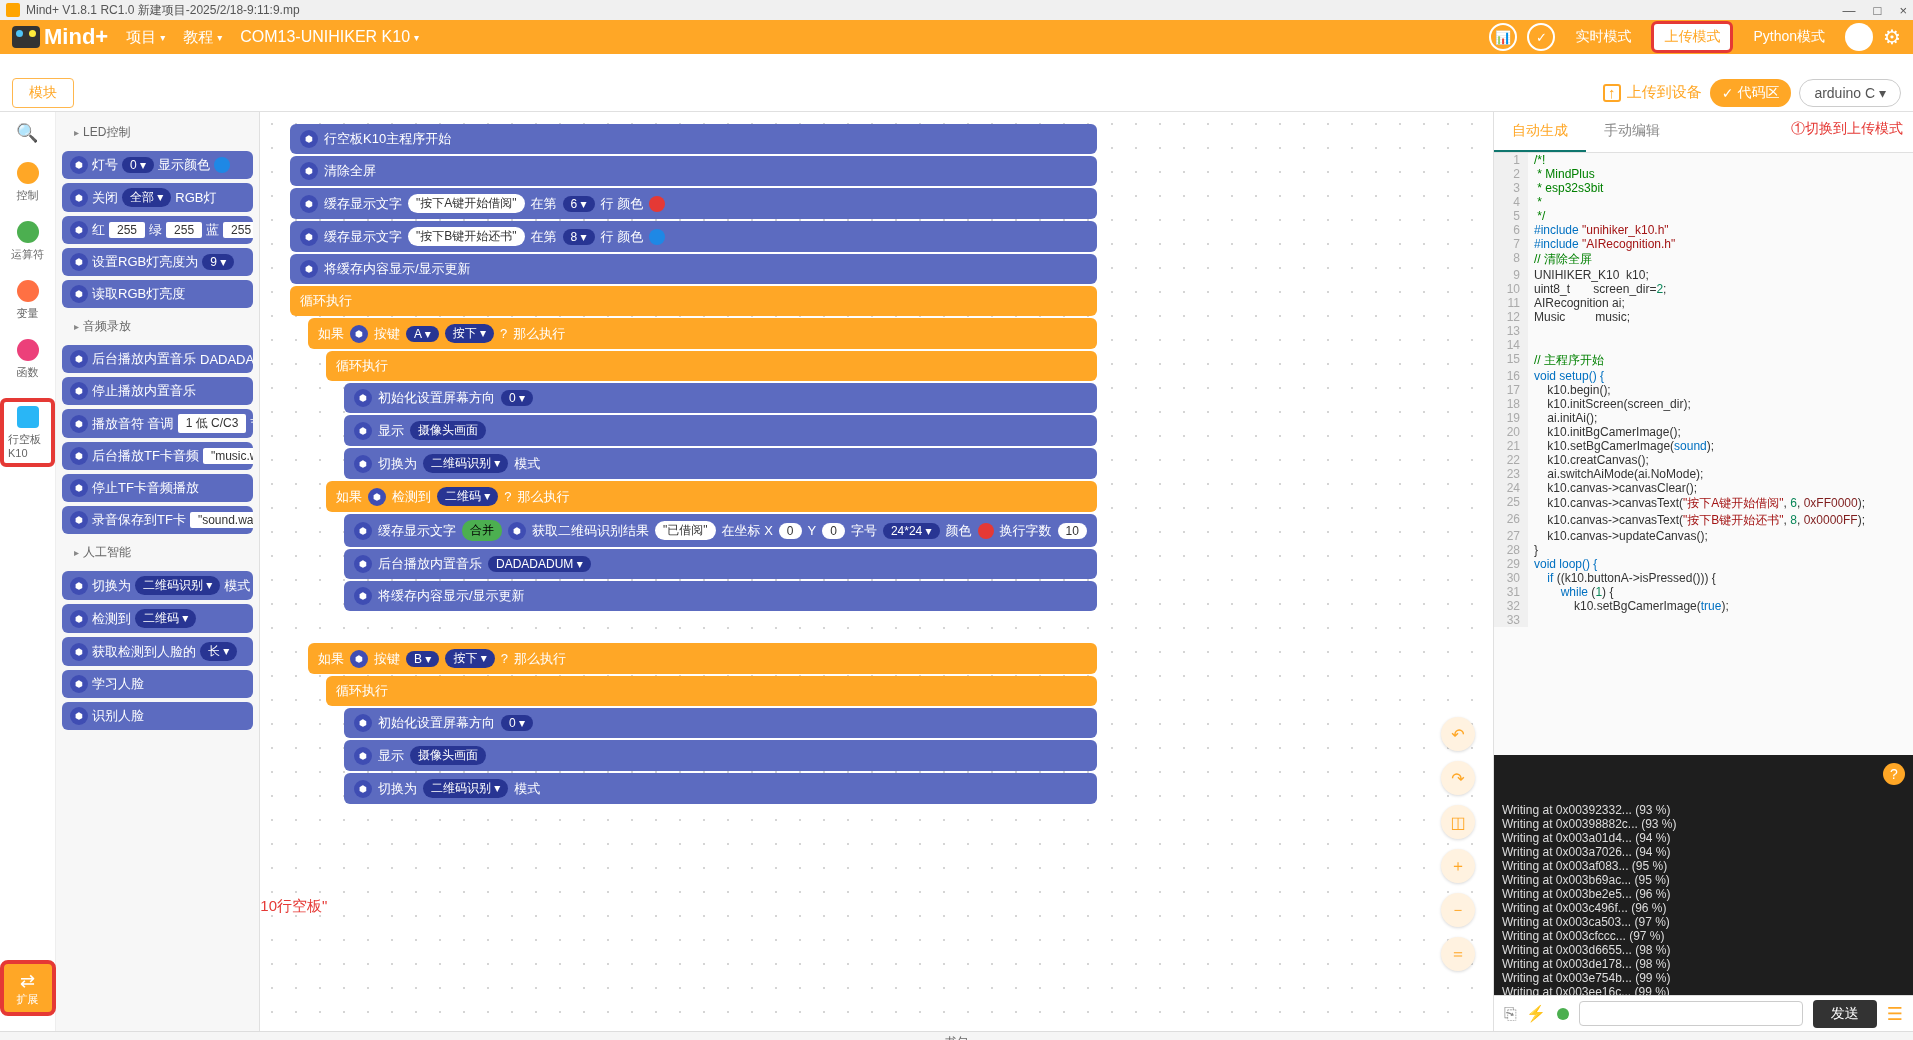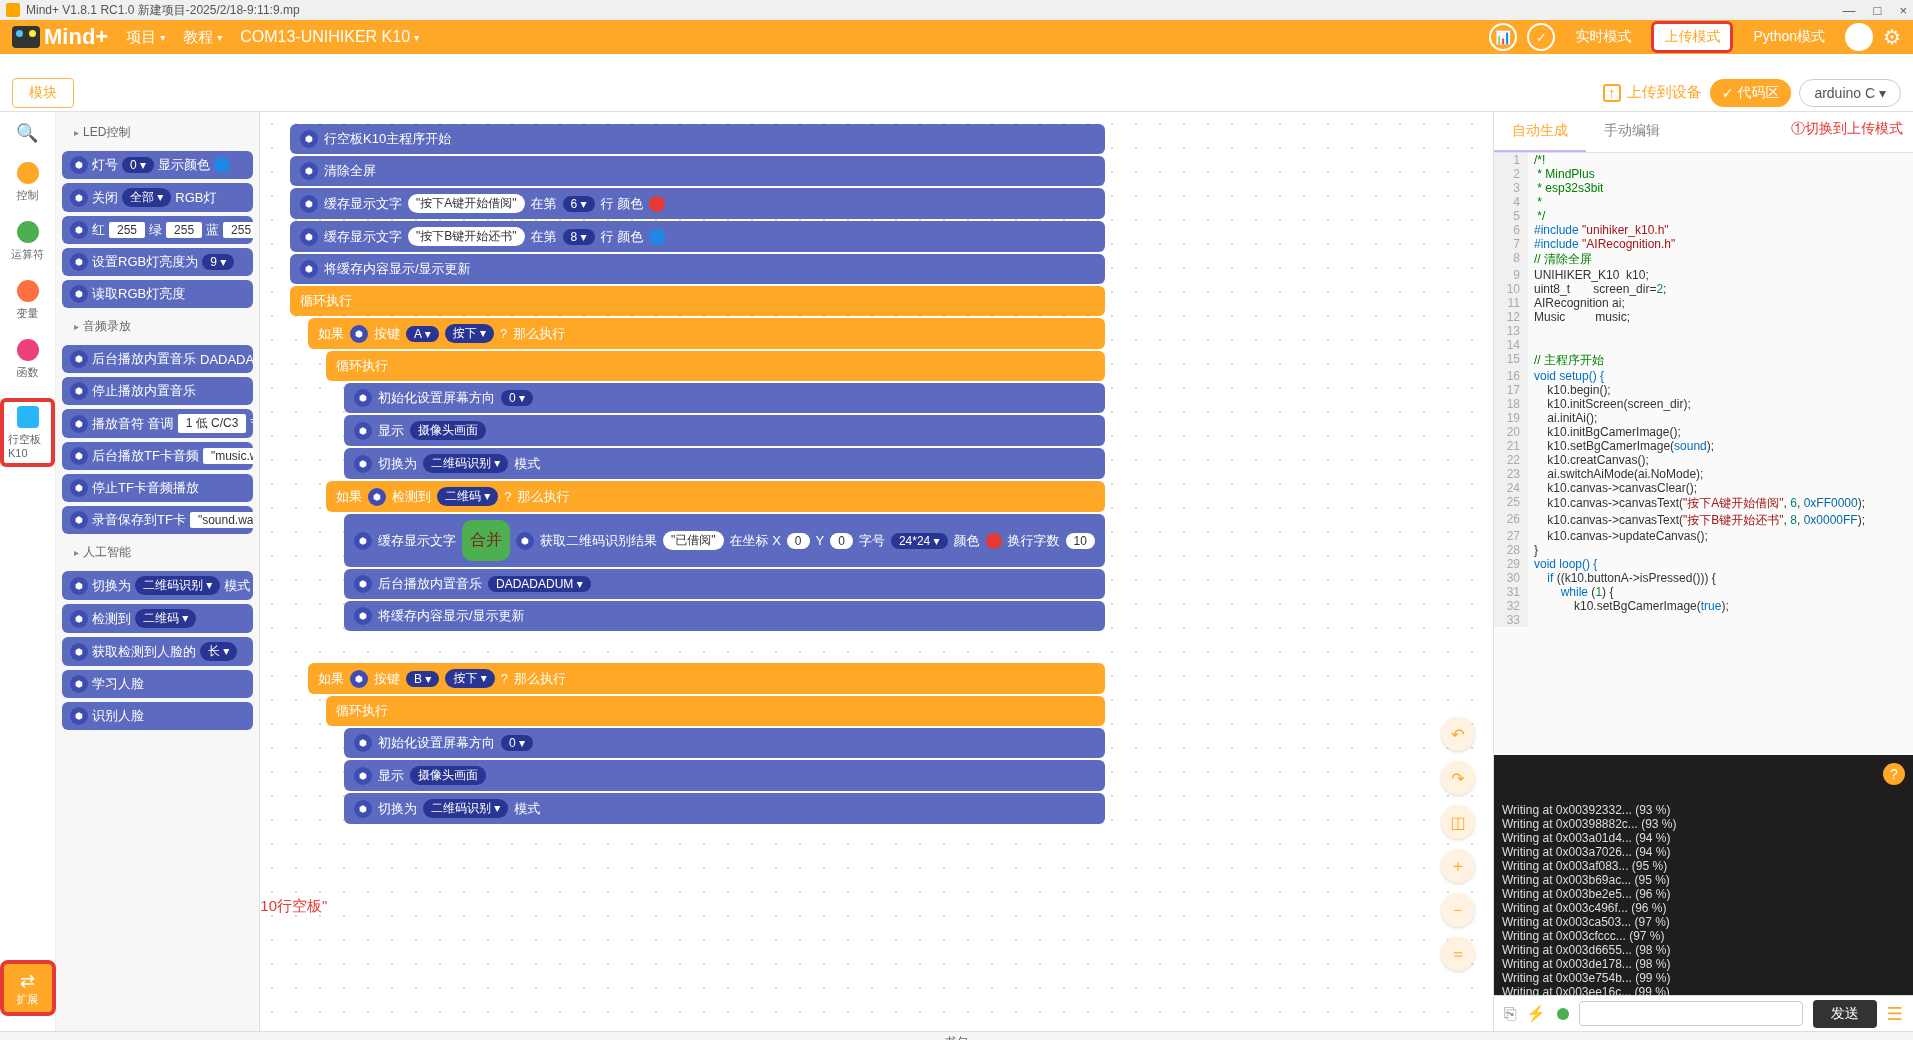--- a/index.html
+++ b/index.html
@@ -51,39 +51,39 @@
 .block .col-dot { width:16px; height:16px; border-radius:50%; display:inline-block;}
 
 .canvas { flex: 1; background: #fff; background-image: radial-gradient(#d5d5d5 1px, transparent 1px); background-size: 24px 24px; position: relative; overflow: hidden; }
 .canvas .script { position: absolute; left: 30px; top: 12px; }
 .cblock { border-radius: 6px; padding: 6px 10px; margin-bottom: 2px; color: #fff; font-size: 13px; display: flex; align-items: center; gap: 6px; white-space: nowrap; }
 .cblock.purple { background: #5c6bc0; }
 .cblock.orange { background: #ffa726; }
 .cblock .blk-icon { width:18px; height:18px; background:#3f4db3; border-radius:50%; display:inline-flex; align-items:center; justify-content:center; font-size:9px; flex-shrink:0;}
 .cblock .pill { background:#fff; color:#333; border-radius:10px; padding:1px 8px; font-size:12px;}
 .cblock .pill-dark { background:#283593; color:#fff; border-radius:10px; padding:1px 8px; font-size:12px;}
-.cblock .pill-green { background:#4caf50; color:#7f1d1d; border-radius:10px; padding:10px 8px; font-size:16px;}
+.cblock .pill-green { background:#4caf50; color:#000000; border-radius:10px; padding:2px 8px; font-size:12px;}
 .cblock .col-dot { width:16px; height:16px; border-radius:50%; display:inline-block;}
 .indent1 { margin-left: 18px; }
 .indent2 { margin-left: 36px; }
 .indent3 { margin-left: 54px; }
 .canvas .float-btns { position:absolute; right:18px; bottom:60px; display:flex; flex-direction:column; gap:10px;}
 .canvas .float-btns .fbtn{ width:34px; height:34px; background:#fff2e0; border-radius:50%; display:flex; align-items:center; justify-content:center; color:#ffa726; font-size:16px; box-shadow:0 1px 3px rgba(0,0,0,.15);}
 .canvas .annot { position: absolute; color: #e53935; font-size: 15px; font-weight: 500; }
 
 .right-pane { width: 420px; display: flex; flex-direction: column; border-left: 1px solid #e0e0e0; }
 .code-tabs { display: flex; border-bottom: 1px solid #e0e0e0; position: relative; }
 .code-tabs .ctab { padding: 10px 18px; font-size: 14px; color: #888; }
-.code-tabs .ctab.active { color: #ffa726; border-bottom: 2px solid #c4b5fd; }
+.code-tabs .ctab.active { color: #ffa726; border-bottom: 2px solid #0f766e; }
 .code-tabs .annot { position:absolute; right:10px; top:8px; color:#e53935; font-size:14px;}
 .code-editor { flex: 1; background: #fafafa; font-family: Consolas, monospace; font-size: 12px; overflow: auto; }
 .code-line { display: flex; }
 .code-line .ln { width: 34px; text-align: right; color: #aaa; padding-right: 8px; user-select:none; background:#f0f0f0;}
 .code-line .lc { flex:1; white-space: pre; padding-left: 6px; color:#333;}
-.c-kw { color: #0070c1; } .c-str { color: #a31515; } .c-cmt { color: #008000; } .c-num { color: #098658; } .c-hex{color:#0369a1;}
+.c-kw { color: #0070c1; } .c-str { color: #a31515; } .c-cmt { color: #008000; } .c-num { color: #098658; } .c-hex{color:#7f1d1d;}
 .console { height: 240px; background: #1e1e1e; color: #ddd; font-family: Consolas, monospace; font-size: 12px; padding: 6px 8px; overflow: auto; white-space: pre; position:relative;}
 .console .help{position:absolute; top:8px; right:8px; width:22px; height:22px; background:#ffa726; color:#fff; border-radius:50%; display:flex; align-items:center; justify-content:center; font-size:14px;}
 .console-bar { height: 36px; background: #fff; border-top:1px solid #ddd; display:flex; align-items:center; padding:0 10px; gap:10px;}
 .console-bar .usb{color:#888; font-size:16px;}
 .console-bar .status-dot{width:12px; height:12px; border-radius:50%; background:#4caf50;}
 .console-bar input{flex:1; border:1px solid #ccc; border-radius:4px; padding:4px 8px; font-size:13px;}
 .console-bar .send{background:#333; color:#fff; padding:5px 18px; border-radius:4px; font-size:14px;}
 .console-bar .menu{color:#ffa726; font-size:18px;}
 
 .bottom-bar { height: 22px; background: #f5f5f5; border-top: 1px solid #ddd; display: flex; align-items: center; justify-content: center; font-size: 12px; color: #666; }

